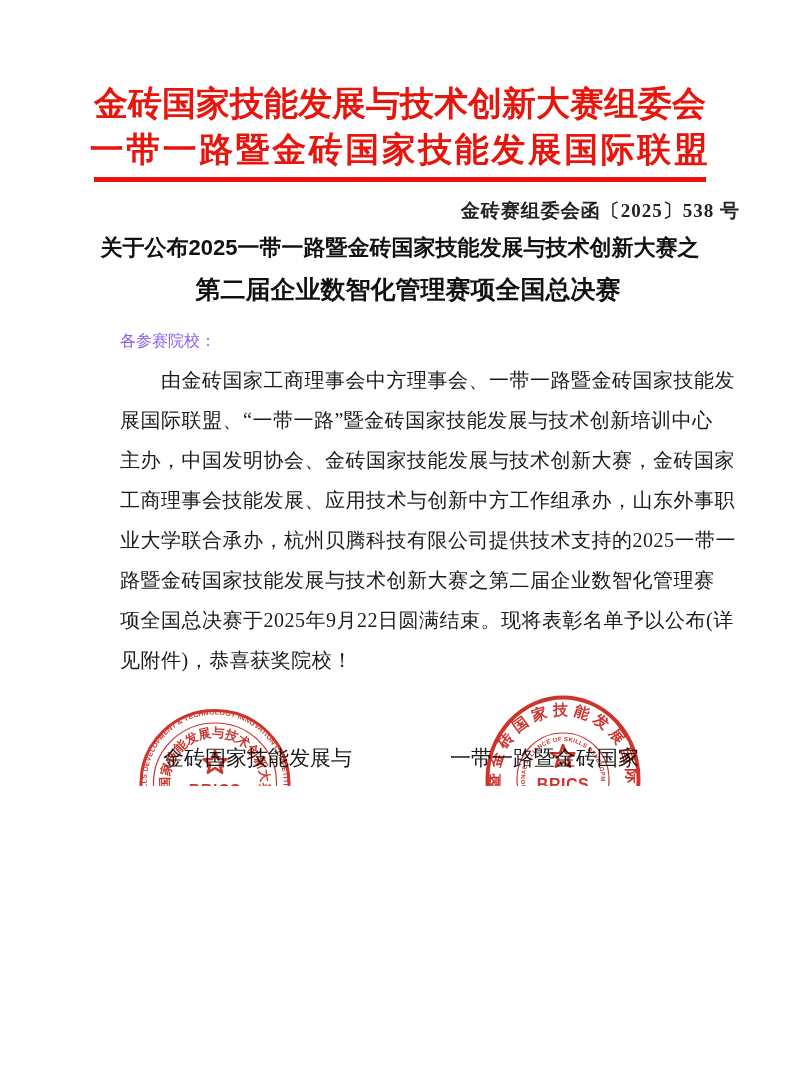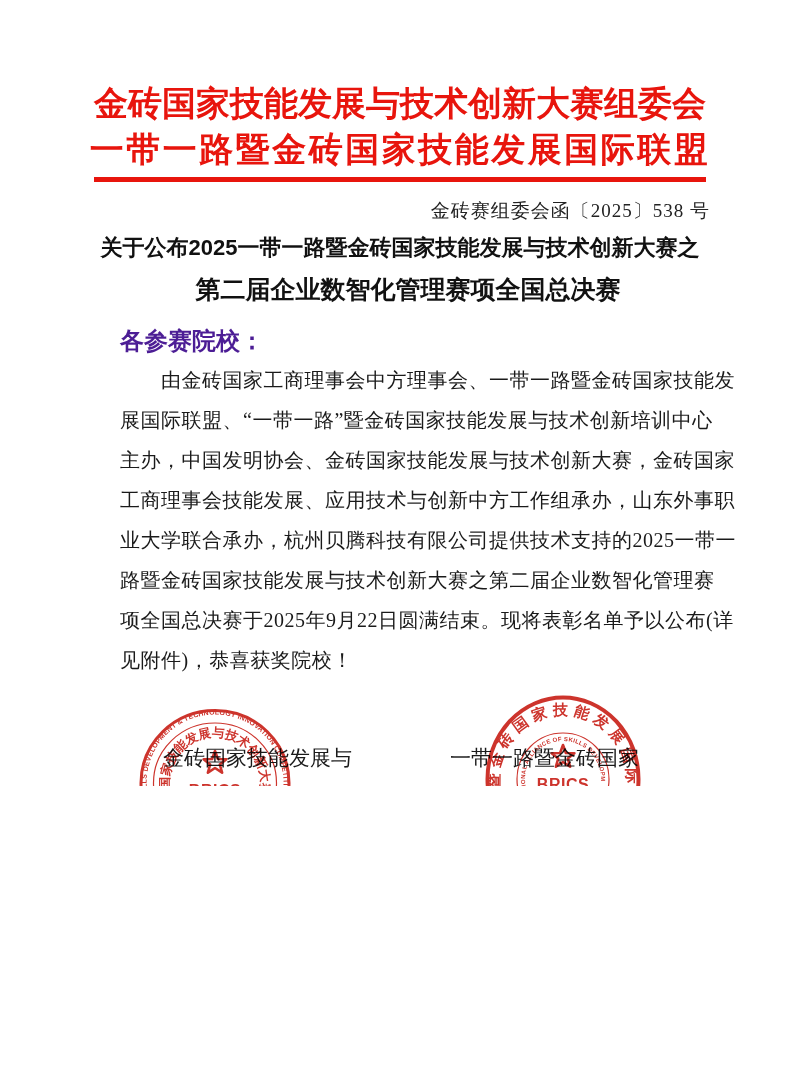--- a/index.html
+++ b/index.html
@@ -15,30 +15,30 @@
     font-weight:bold; color:#e8150d; font-size:34px; line-height:46px;
     white-space:nowrap;
   }
   .hdr1 { margin-top:80px; }
   .hdr2 { letter-spacing:2.5px; }
   .red-rule {
     width:612px; height:4px; margin:5px auto 0;
     border-top:3px solid #e8150d; border-bottom:2px solid #e8150d;
   }
   .doc-number {
-    margin-top:16px; padding-right:90px; text-align:right;
-    font-size:19px; line-height:26px; letter-spacing:1px; color:#222;
+    margin-top:16px; padding-right:60px; text-align:right;
+    font-size:19px; line-height:26px; letter-spacing:1px; color:#222;font-weight:bold;
   }
   .title { text-align:center; font-family:"Liberation Sans","DejaVu Sans",sans-serif; font-weight:bold; color:#111; }
   .title1 { margin-top:8px; font-size:22px; line-height:32px; }
   .title2 { margin-top:6px; font-size:25px; line-height:38px;padding-left:16px; }
   .title3 { font-size:25px; line-height:40px; }
   .salutation {
     margin:16px 118px 0 120px; font-family:"Liberation Sans","DejaVu Sans",sans-serif;
-    font-weight:bold; font-size:24px; line-height:34px; color:#4c1d95;
+    font-weight:normal; font-size:16px; line-height:34px; color:#8b5cf6;
   }
   .body-text { margin:2px 118px 0 120px; font-size:20px; color:#1a1a1a; }
   .body-text .bline {
     line-height:40px; text-align:justify; text-align-last:justify;
     white-space:nowrap; letter-spacing:.5px;
   }
   .body-text .bline.first { text-indent:41px; }
   .body-text .bline.last { text-align-last:left; }
   .sig-row { position:relative; height:250px; margin-top:2px; }
   .sig-block { position:absolute; font-size:21px; line-height:40px; color:#1a1a1a; white-space:nowrap; }

